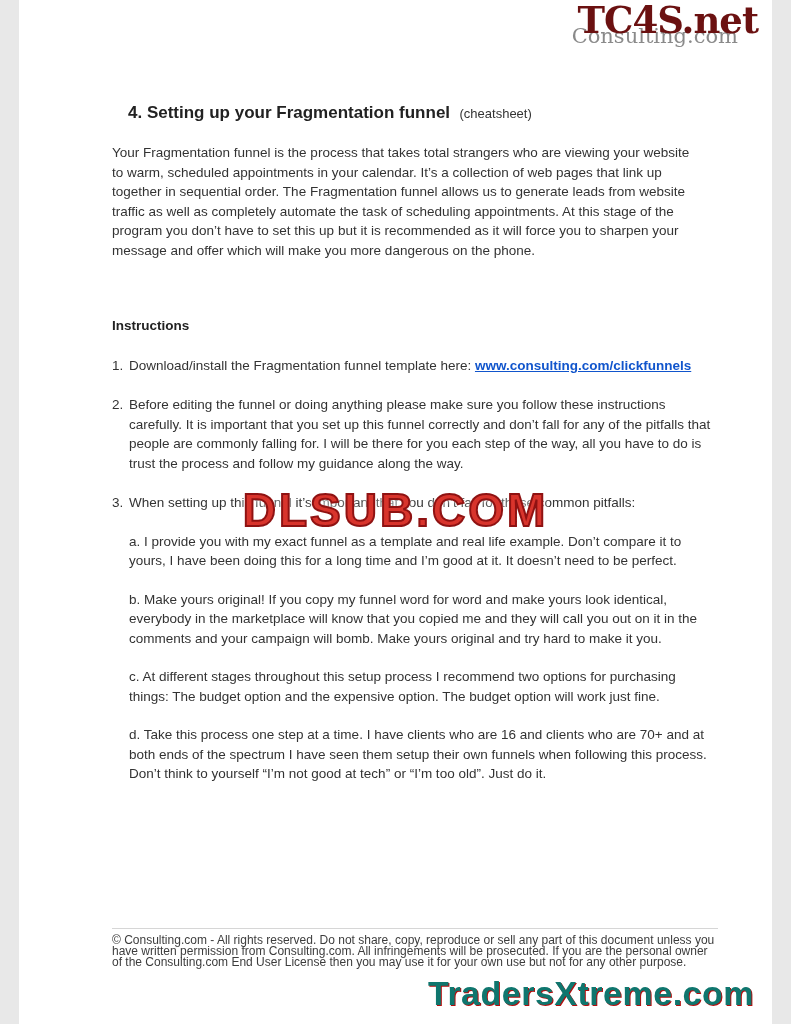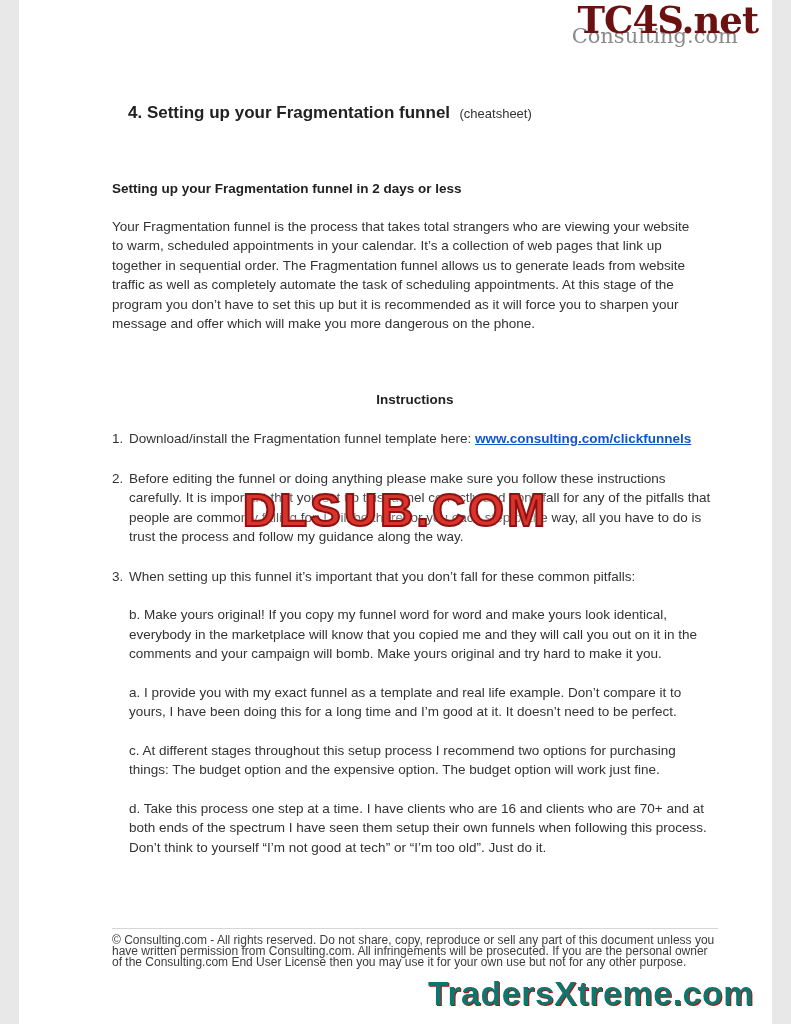--- a/index.html
+++ b/index.html
@@ -44,21 +44,21 @@
     width: 606px;
     font-size: 13.5px;
     line-height: 19.5px;
   }
   .doc-title { margin: 16px; font-size: 17px; line-height: 22px; color: #222; font-weight: bold; }
   .doc-title .cheatsheet { font-size: 13px; font-weight: normal; color: #333; }
 
   .section-heading { margin: 0; font-size: 13.5px; font-weight: bold; color: #222; }
   .intro-heading { margin-top: 54px; }
   .intro-paragraph { margin: 18px 17px 0 0; }
-  .instructions-heading { margin-top: 56px; text-align: center; }
+  .instructions-heading { margin-top: 56px; }
 
   .num-item { display: flex; margin-top: 20px; }
   .num-item .marker { width: 17px; flex-shrink: 0; }
   .num-item .item-text { flex: 1; }
   .item-2 { position: relative; }
 
   .doc-link { color: #1155cc; text-decoration: underline; cursor: pointer; font-weight: bold; }
 
   .sub-item { margin: 19px 0 0 17px; }
   .sub-item-d { margin-bottom: 6px; }
@@ -108,43 +108,42 @@
 
 <div class="page">
 
   <span class="logo-watermark">Consulting.com</span>
   <span class="logo-main">TC4S.net</span>
 
   <div class="content">
 
     <h1 class="doc-title"><span>4. Setting up your Fragmentation funnel</span>&nbsp;&nbsp;<span class="cheatsheet">(cheatsheet)</span></h1>
 
-    <h2 class="section-heading intro-heading">Setting up your Fragmentation funnel in 2 days or less</h2>
 
     <p class="intro-paragraph">Your Fragmentation funnel is the process that takes total strangers who are viewing your website to warm, scheduled appointments in your calendar.  It’s a collection of web pages that link up together in sequential order.  The Fragmentation funnel allows us to generate leads from website traffic as well as completely automate the task of scheduling appointments.  At this stage of the program you don’t have to set this up but it is recommended as it will force you to sharpen your message and offer which will make you more dangerous on the phone.</p>
 
     <h2 class="section-heading instructions-heading">Instructions</h2>
 
     <div class="num-item">
       <span class="marker">1.</span>
       <span class="item-text"><span>Download/install the Fragmentation funnel template here:  </span><a href="#" class="doc-link">www.consulting.com/clickfunnels</a></span>
     </div>
 
     <div class="num-item item-2">
       <span class="marker">2.</span>
       <span class="item-text">Before editing the funnel or doing anything please make sure you follow these instructions carefully.  It is important that you set up this funnel correctly and don’t fall for any of the pitfalls that people are commonly falling for.  I will be there for you each step of the way, all you have to do is trust the process and follow my guidance along the way.</span>
     </div>
 
     <div class="num-item">
       <span class="marker">3.</span>
       <span class="item-text">When setting up this funnel it’s important that you don’t fall for these common pitfalls:</span>
     </div>
 
+    <p class="sub-item">a. I provide you with my exact funnel as a template and real life example. Don’t compare it to yours, I have been doing this for a long time and I’m good at it.  It doesn’t need to be perfect.</p>
     <p class="sub-item">b. Make yours original! If you copy my funnel word for word and make yours look identical, everybody in the marketplace will know that you copied me and they will call you out on it in the comments and your campaign will bomb. Make yours original and try hard to make it you.</p>
-    <p class="sub-item">a. I provide you with my exact funnel as a template and real life example. Don’t compare it to yours, I have been doing this for a long time and I’m good at it.  It doesn’t need to be perfect.</p>
     <p class="sub-item">c. At different stages throughout this setup process I recommend two options for purchasing things:  The budget option and the expensive option. The budget option will work just fine.</p>
     <p class="sub-item sub-item-d">d. Take this process one step at a time.  I have clients who are 16 and clients who are 70+ and at both ends of the spectrum I have seen them setup their own funnels when following this process.  Don’t think to yourself “I’m not good at tech” or “I’m too old”.  Just do it.</p>
 
   </div>
 
   <div class="dlsub-watermark">DLSUB.COM</div>
 
   <div class="footer-legal">© Consulting.com - All rights reserved.  Do not share, copy, reproduce or sell any part of this document unless you have written permission from Consulting.com.  All infringements will be prosecuted.  If you are the personal owner of the Consulting.com End User License then you may use it for your own use but not for any other purpose.</div>
 
   <div class="bottom-brand">TradersXtreme.com</div>

